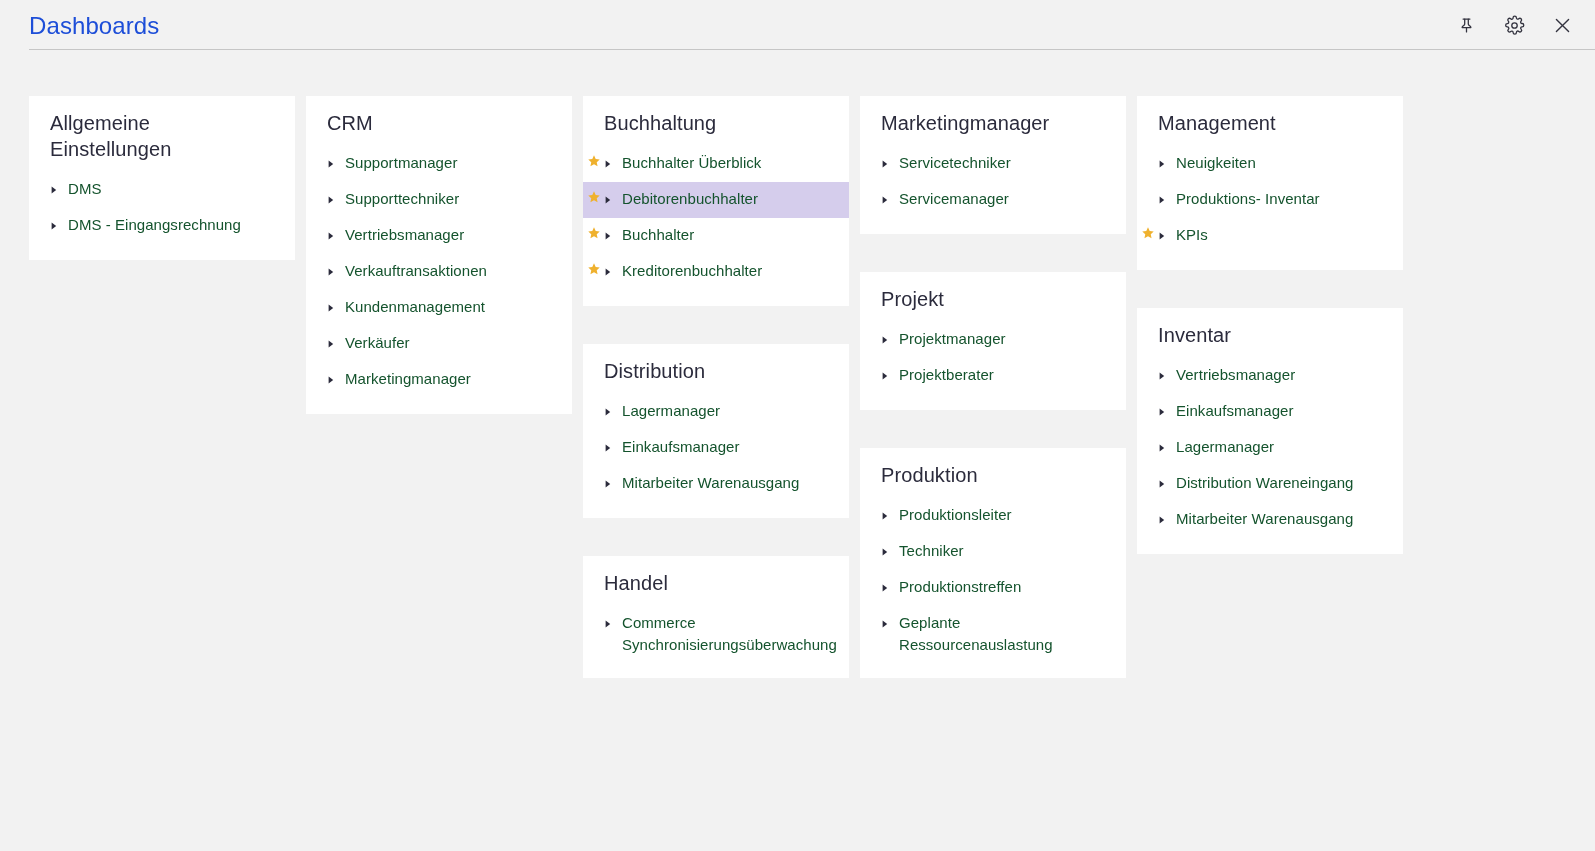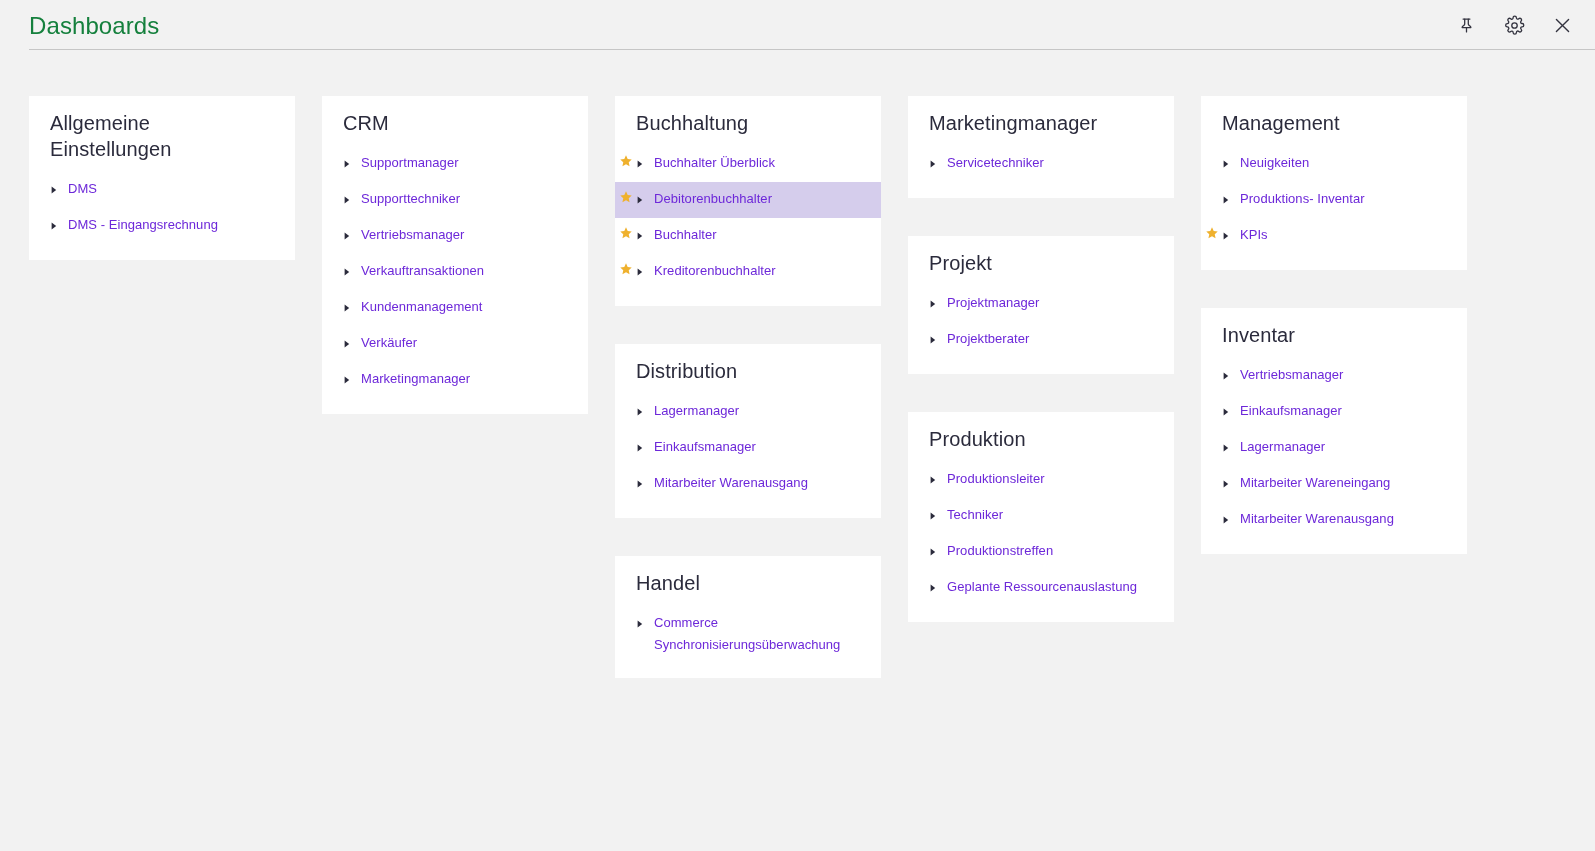--- a/index.html
+++ b/index.html
@@ -21,21 +21,21 @@
     position: relative;
     height: 50px;
     width: 100%;
   }
   #header-title {
     position: absolute;
     left: 29px;
     top: 12px;
     font-size: 24px;
     font-weight: 400;
-    color: #15803d;
+    color: #1d4ed8;
     letter-spacing: 0.1px;
     line-height: 28px;
   }
   #header-actions {
     position: absolute;
     right: 18px;
     top: 10px;
     display: flex;
     align-items: center;
     gap: 18px;
@@ -65,21 +65,21 @@
   #board {
     position: relative;
     width: 100%;
     height: 801px;
     padding: 46px 0 0 0;
   }
   #columns {
     display: flex;
     align-items: flex-start;
     padding-left: 29px;
-    gap: 27px;
+    gap: 11px;
   }
   .column {
     width: 266px;
     flex: 0 0 266px;
     display: flex;
     flex-direction: column;
     gap: 38px;
   }
   .card {
     background: #ffffff;
@@ -122,23 +122,23 @@
   .caret {
     flex: 0 0 11px;
     width: 11px;
     color: #2b2b3c;
     font-size: 11px;
     line-height: 22px;
     padding-top: 1px;
   }
   .caret svg { display: block; margin-top: 7px; }
   .item-label {
-    font-size: 13px;
+    font-size: 15px;
     line-height: 22px;
-    color: #6d28d9;
+    color: #14532d;
     padding-left: 6px;
     letter-spacing: 0.05px;
     white-space: pre-line;
   }
 </style>
 </head>
 <body>
 
 <div id="header">
   <div id="header-title">Dashboards</div>
@@ -375,20 +375,29 @@
           <div class="card-items">
             <div class="item">
               <span class="star-slot"></span>
               <span class="caret">
                 <svg width="6" height="8" viewBox="0 0 6 8" fill="#2b2b3c">
                   <path d="M0.6 0.4 5.2 4 0.6 7.6z"></path>
                 </svg>
               </span>
               <span class="item-label">Servicetechniker</span>
             </div>
+            <div class="item">
+              <span class="star-slot"></span>
+              <span class="caret">
+                <svg width="6" height="8" viewBox="0 0 6 8" fill="#2b2b3c">
+                  <path d="M0.6 0.4 5.2 4 0.6 7.6z"></path>
+                </svg>
+              </span>
+              <span class="item-label">Servicemanager</span>
+            </div>
           </div>
         </div>
         <div class="card">
           <div class="card-title">Projekt</div>
           <div class="card-items">
             <div class="item">
               <span class="star-slot"></span>
               <span class="caret">
                 <svg width="6" height="8" viewBox="0 0 6 8" fill="#2b2b3c">
                   <path d="M0.6 0.4 5.2 4 0.6 7.6z"></path>
@@ -516,21 +525,21 @@
               </span>
               <span class="item-label">Lagermanager</span>
             </div>
             <div class="item">
               <span class="star-slot"></span>
               <span class="caret">
                 <svg width="6" height="8" viewBox="0 0 6 8" fill="#2b2b3c">
                   <path d="M0.6 0.4 5.2 4 0.6 7.6z"></path>
                 </svg>
               </span>
-              <span class="item-label">Mitarbeiter Wareneingang</span>
+              <span class="item-label">Distribution Wareneingang</span>
             </div>
             <div class="item">
               <span class="star-slot"></span>
               <span class="caret">
                 <svg width="6" height="8" viewBox="0 0 6 8" fill="#2b2b3c">
                   <path d="M0.6 0.4 5.2 4 0.6 7.6z"></path>
                 </svg>
               </span>
               <span class="item-label">Mitarbeiter Warenausgang</span>
             </div>

